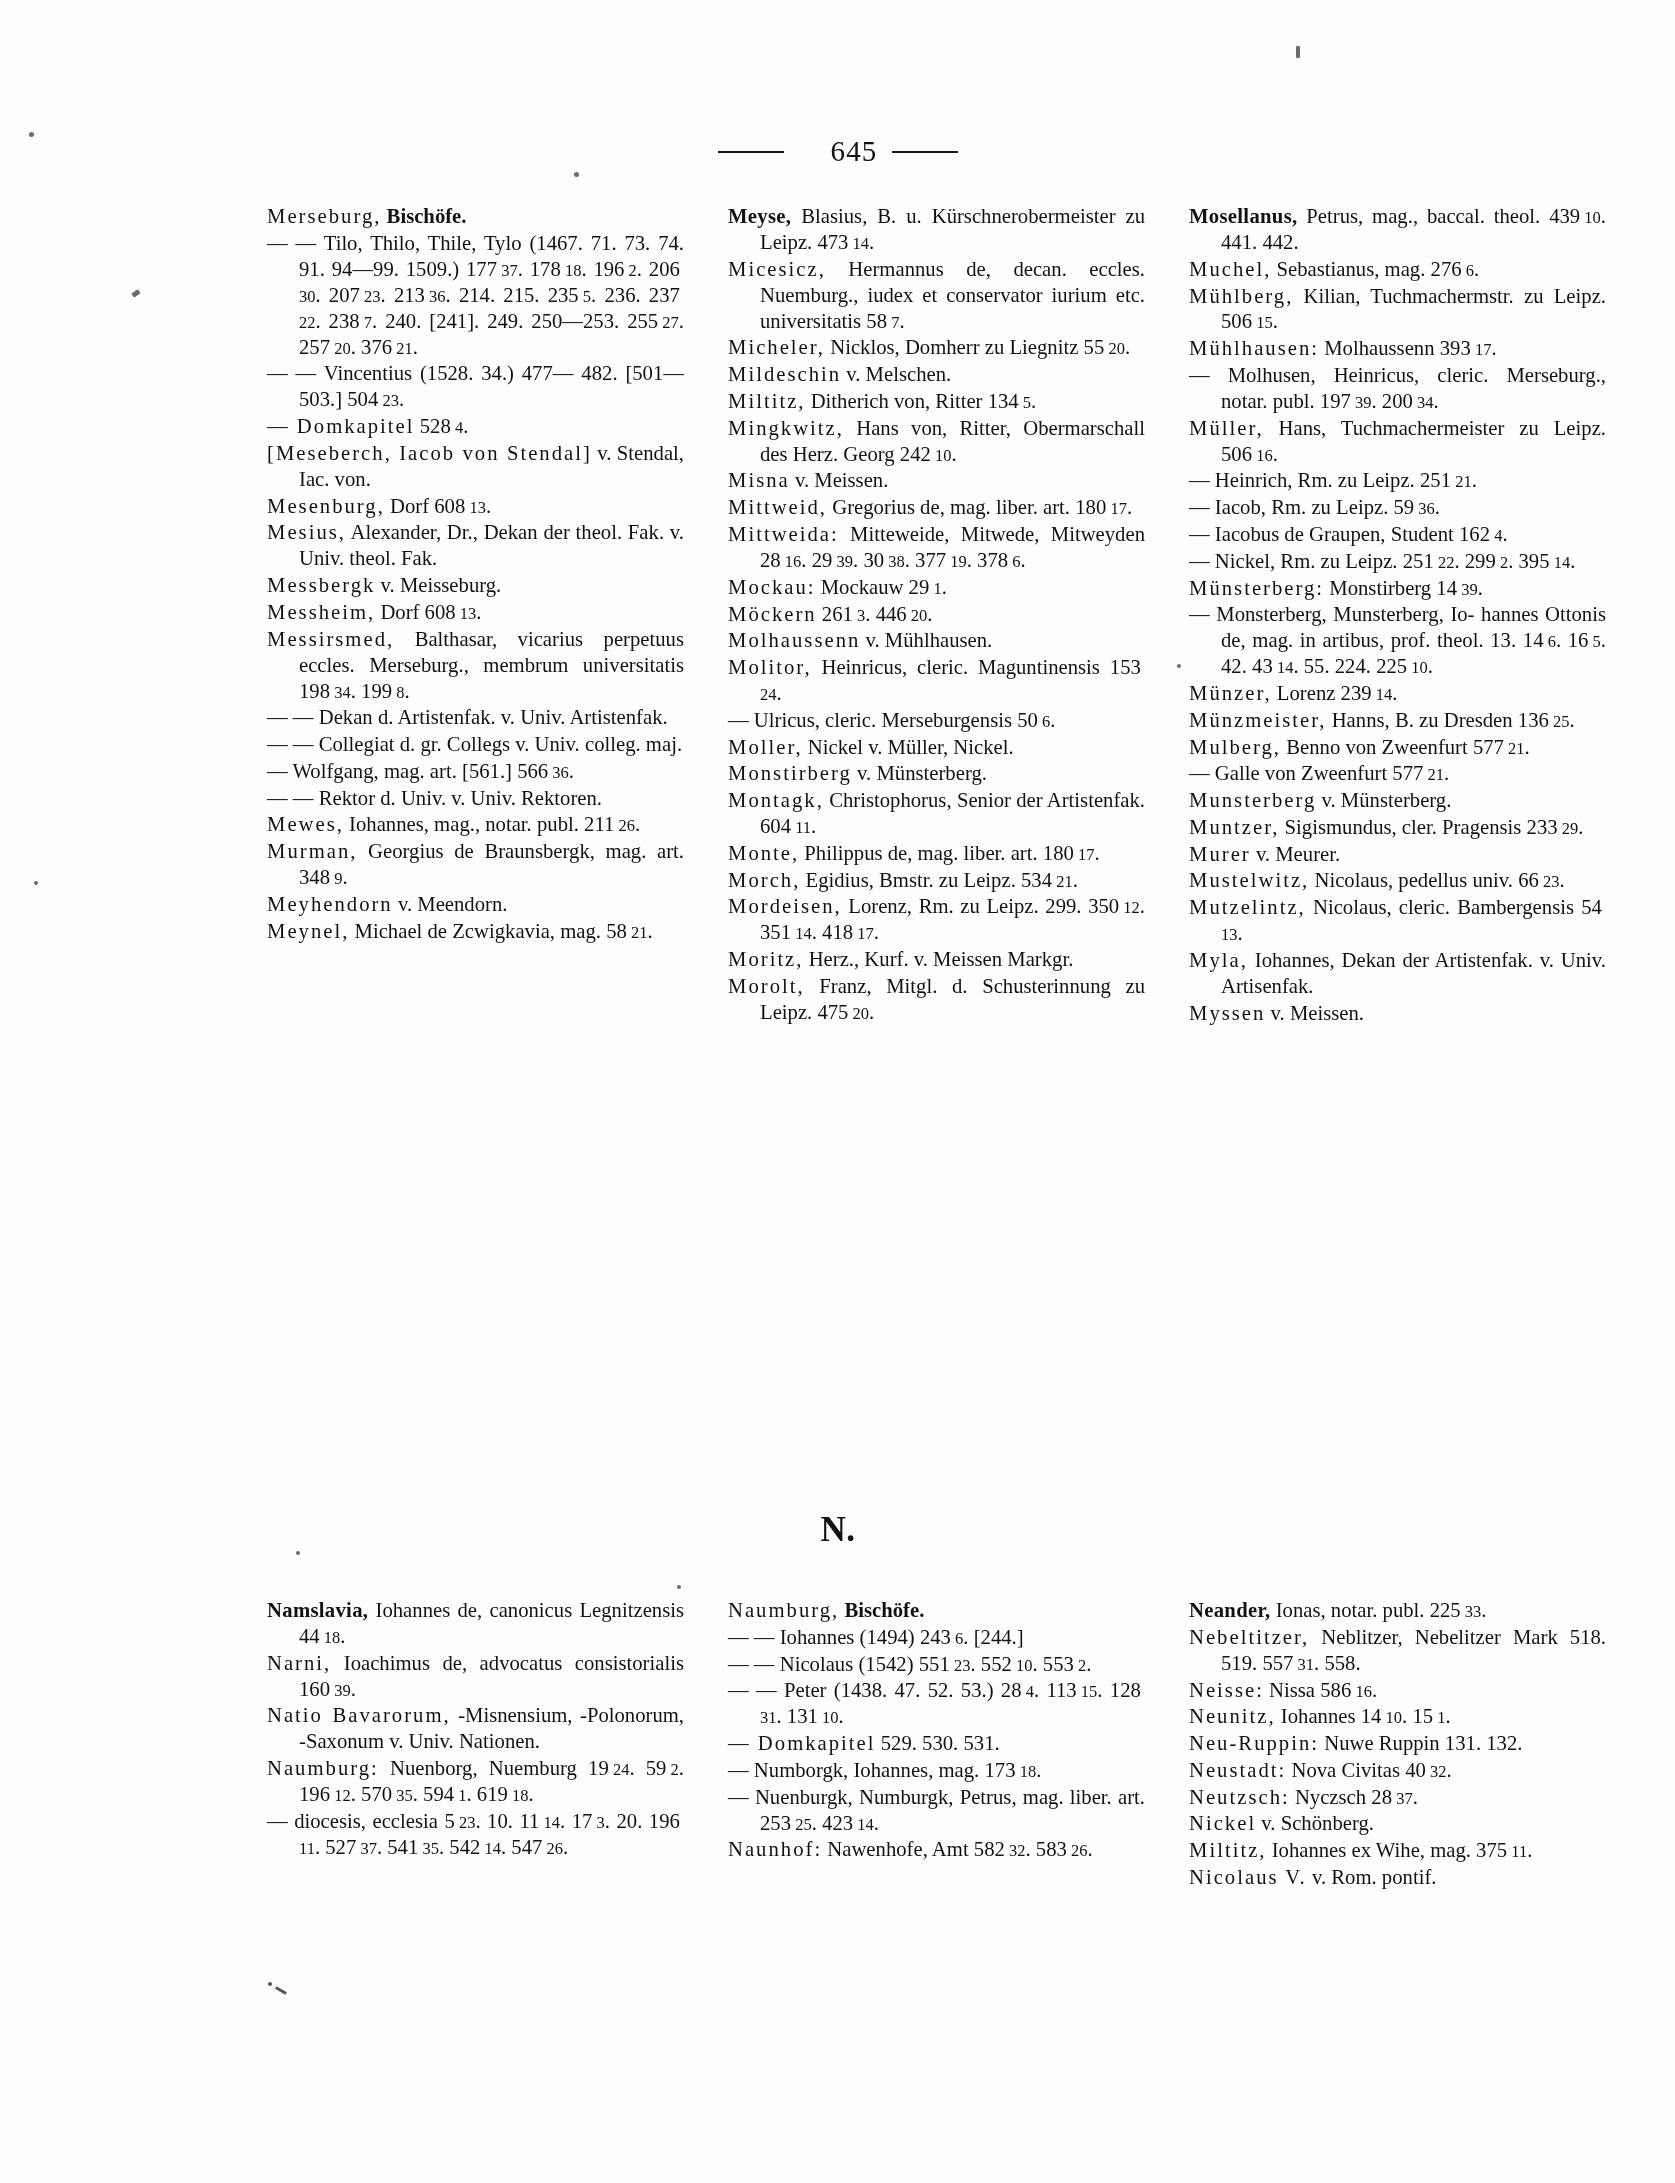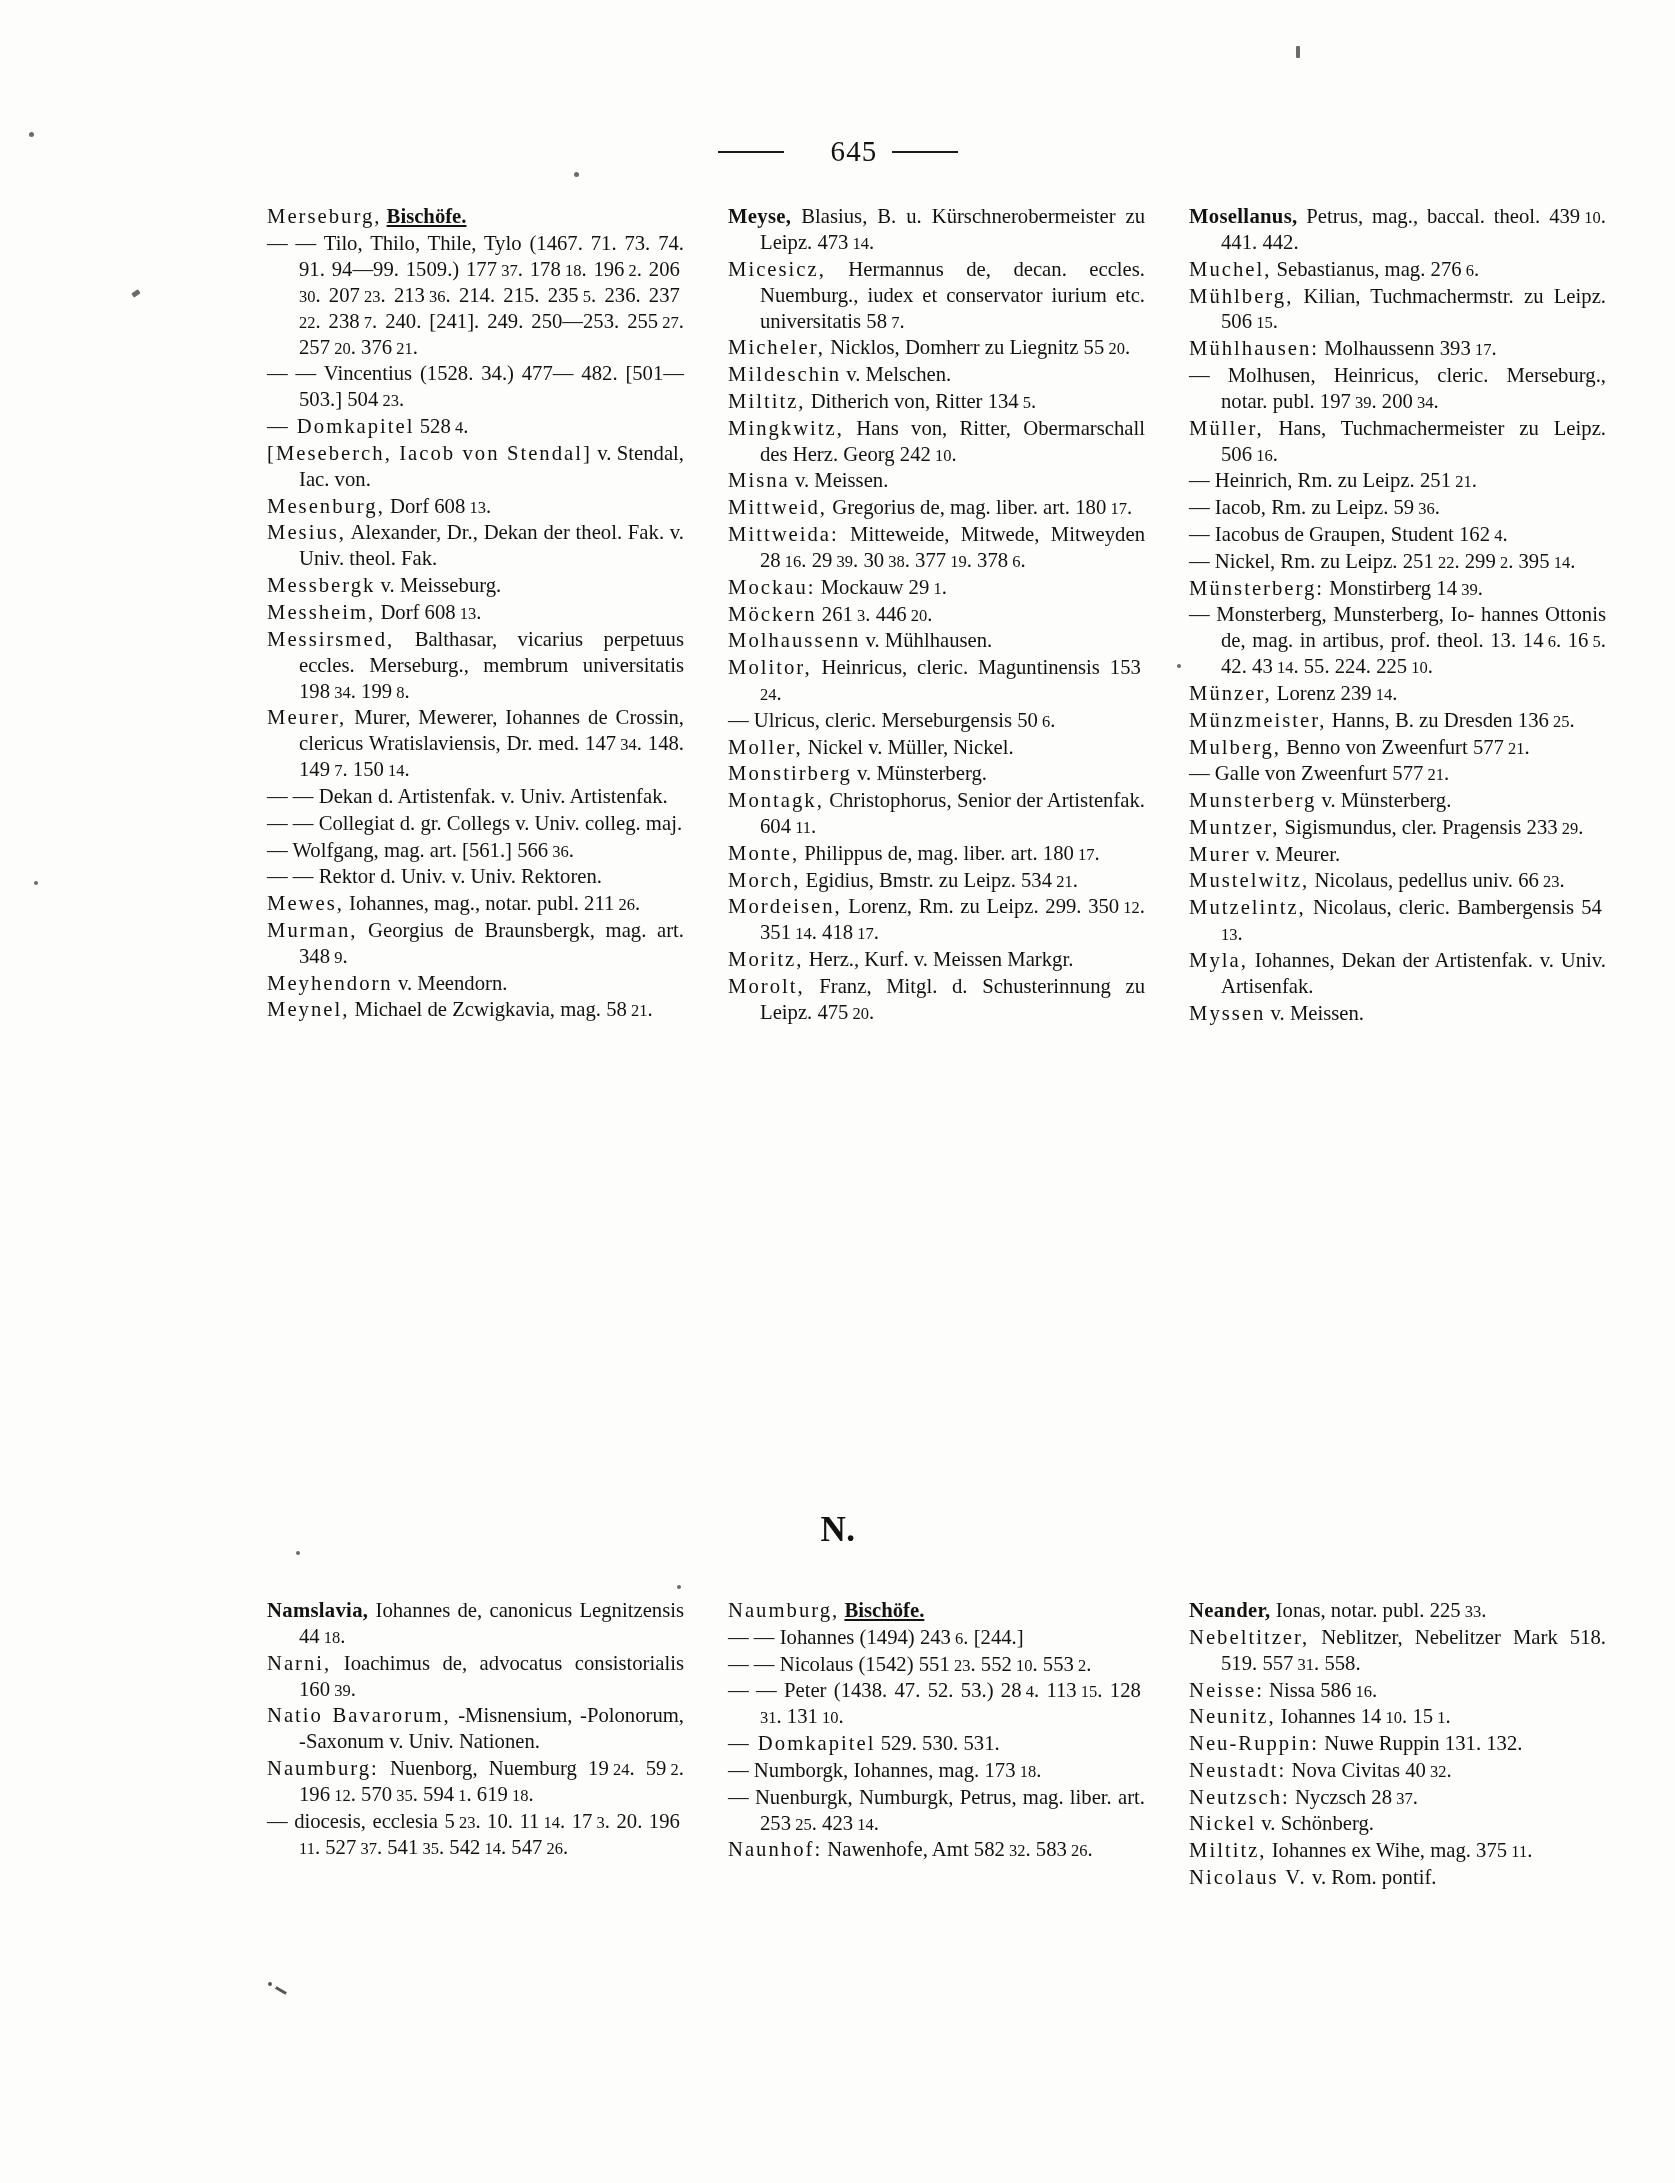--- a/index.html
+++ b/index.html
@@ -69,21 +69,20 @@
   }
   .hw {
     letter-spacing: 2px;
   }
   .hw-bold {
     font-weight: bold;
     letter-spacing: 0.3px;
   }
   .bd {
     font-weight: bold;
-    text-decoration: underline;
   }
   
   .ln {
     font-size: 16.5px;
   }
 
   
   .section-letter {
     position: absolute;
     top: 1510px;
@@ -122,21 +121,20 @@
         <p class="entry"><span class="hw">Merseburg,</span> <span class="bd">Bischöfe.</span></p>
         <p class="entry"><span>— — Tilo, Thilo, Thile, Tylo (1467.</span> <span>71. 73. 74. 91. 94—99. 1509.) 177 <span class="ln">37</span>. 178 <span class="ln">18</span>. 196 <span class="ln">2</span>. 206 <span class="ln">30</span>. 207 <span class="ln">23</span>. 213 <span class="ln">36</span>. 214. 215. 235 <span class="ln">5</span>. 236. 237 <span class="ln">22</span>. 238 <span class="ln">7</span>. 240. [241]. 249. 250—253. 255 <span class="ln">27</span>. 257 <span class="ln">20</span>. 376 <span class="ln">21</span>.</span></p>
         <p class="entry"><span>— — Vincentius (1528. 34.) 477—</span> <span>482. [501—503.] 504 <span class="ln">23</span>.</span></p>
         <p class="entry"><span class="hw">— Domkapitel</span> <span>528 <span class="ln">4</span>.</span></p>
         <p class="entry"><span class="hw">[Meseberch, Iacob von Stendal]</span> <span>v. Stendal, Iac. von.</span></p>
         <p class="entry"><span class="hw">Mesenburg,</span> <span>Dorf 608 <span class="ln">13</span>.</span></p>
         <p class="entry"><span class="hw">Mesius,</span> <span>Alexander, Dr., Dekan der theol. Fak. v. Univ. theol. Fak.</span></p>
         <p class="entry"><span class="hw">Messbergk</span> <span>v. Meisseburg.</span></p>
         <p class="entry"><span class="hw">Messheim,</span> <span>Dorf 608 <span class="ln">13</span>.</span></p>
         <p class="entry"><span class="hw">Messirsmed,</span> <span>Balthasar, vicarius perpetuus eccles. Merseburg., membrum universitatis 198 <span class="ln">34</span>. 199 <span class="ln">8</span>.</span></p>
-        <p class="entry"><span class="hw">Meurer,</span> <span>Murer, Mewerer, Iohannes de Crossin, clericus Wratislaviensis, Dr. med. 147 <span class="ln">34</span>. 148. 149 <span class="ln">7</span>. 150 <span class="ln">14</span>.</span></p>
         <p class="entry"><span>— — Dekan d. Artistenfak. v. Univ.</span> <span>Artistenfak.</span></p>
         <p class="entry"><span>— — Collegiat d. gr. Collegs v. Univ.</span> <span>colleg. maj.</span></p>
         <p class="entry"><span>— Wolfgang, mag. art. [561.] 566 <span class="ln">36</span>.</span></p>
         <p class="entry"><span>— — Rektor d. Univ. v. Univ.</span> <span>Rektoren.</span></p>
         <p class="entry"><span class="hw">Mewes,</span> <span>Iohannes, mag., notar. publ. 211 <span class="ln">26</span>.</span></p>
         <p class="entry"><span class="hw">Murman,</span> <span>Georgius de Braunsbergk, mag. art. 348 <span class="ln">9</span>.</span></p>
         <p class="entry"><span class="hw">Meyhendorn</span> <span>v. Meendorn.</span></p>
         <p class="entry"><span class="hw">Meynel,</span> <span>Michael de Zcwigkavia, mag. 58 <span class="ln">21</span>.</span></p>
       </div>
     <div class="col">

